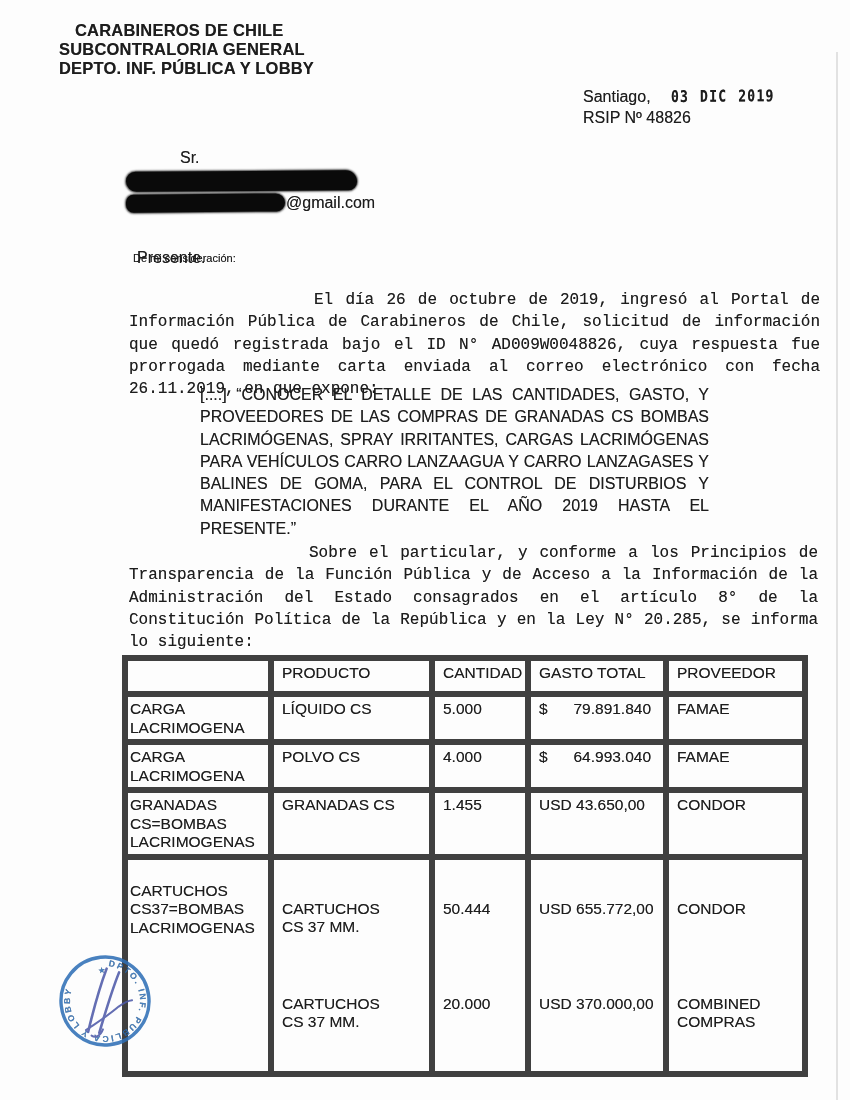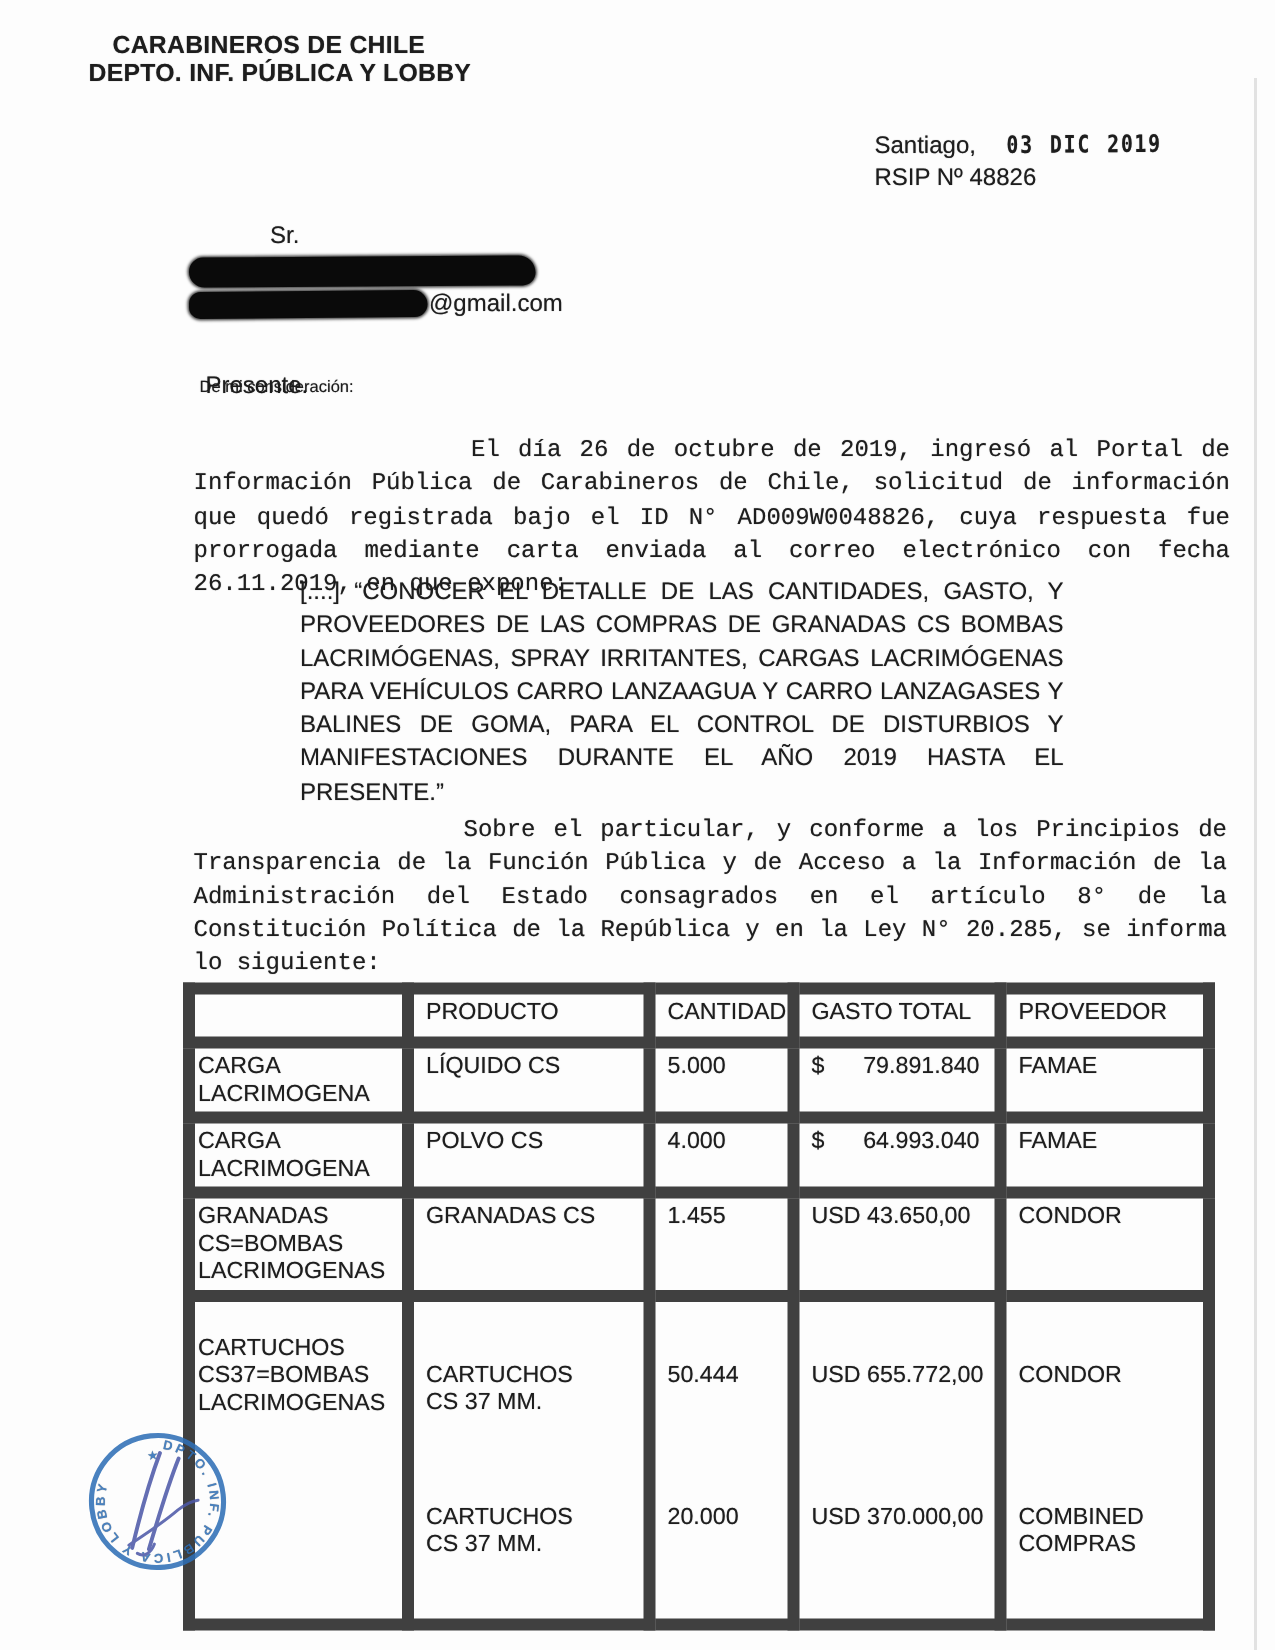--- a/index.html
+++ b/index.html
@@ -44,21 +44,21 @@
   .para1{left:129px;top:289px;width:691px;text-indent:185px;}
   .quote{position:absolute;left:200px;top:384px;width:509px;margin:0;font-size:16px;line-height:22.3px;font-weight:400;text-align:justify;}
   .para2{left:129px;top:542px;width:689px;text-indent:180px;}
 
   table.compras{
     position:absolute;left:122px;top:655px;
     border-collapse:collapse;table-layout:fixed;width:680px;
     font-size:15.5px;line-height:18.5px;
   }
   table.compras td,table.compras th{
-    border:8px solid #404040;
+    border:6px solid #404040;
     vertical-align:top;
     padding:3px 6px 2px 8px;
     font-weight:400;text-align:left;
     white-space:pre-wrap;
     overflow:hidden;
   }
   table.compras .cat{text-align:left;padding-left:2px;padding-right:2px;}
   tr.hrow{height:36px;}
   tr.r0{height:40px;}
   tr.r1{height:40px;}
@@ -73,20 +73,21 @@
 </head>
 <body>
 
 <div class="page">
 
   <div class="scan-line"></div>
   <div class="scan-band"></div>
 
   <div class="letterhead">
     <div class="lh1">CARABINEROS DE CHILE</div>
+    <div class="lh2">SUBCONTRALORIA GENERAL</div>
     <div class="lh3">DEPTO. INF. PÚBLICA Y LOBBY</div>
   </div>
 
   <div class="dateblock">
     <div class="dateline">
       <span>Santiago,</span>
       <span class="datestamp">03 DIC 2019</span>
     </div>
     <div>RSIP Nº 48826</div>
   </div>

